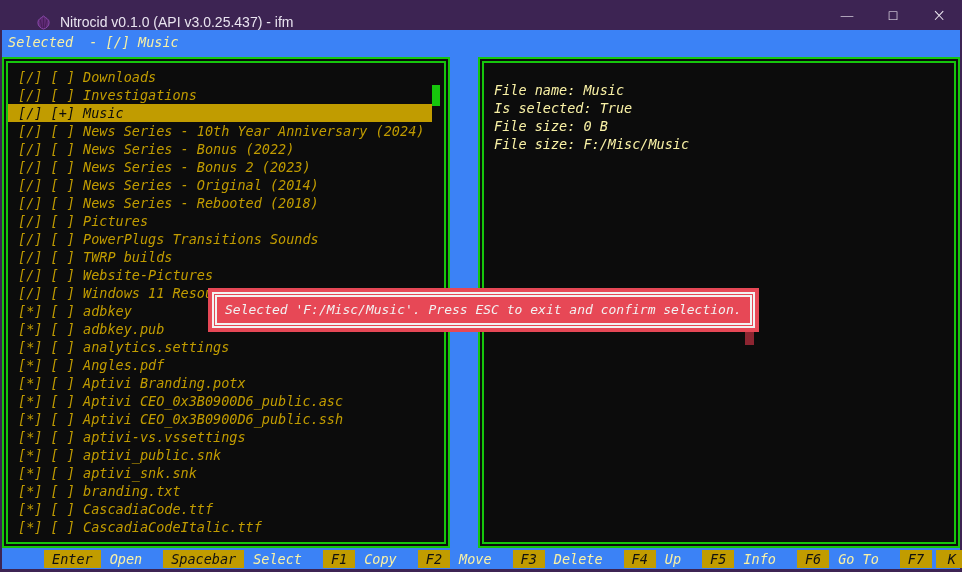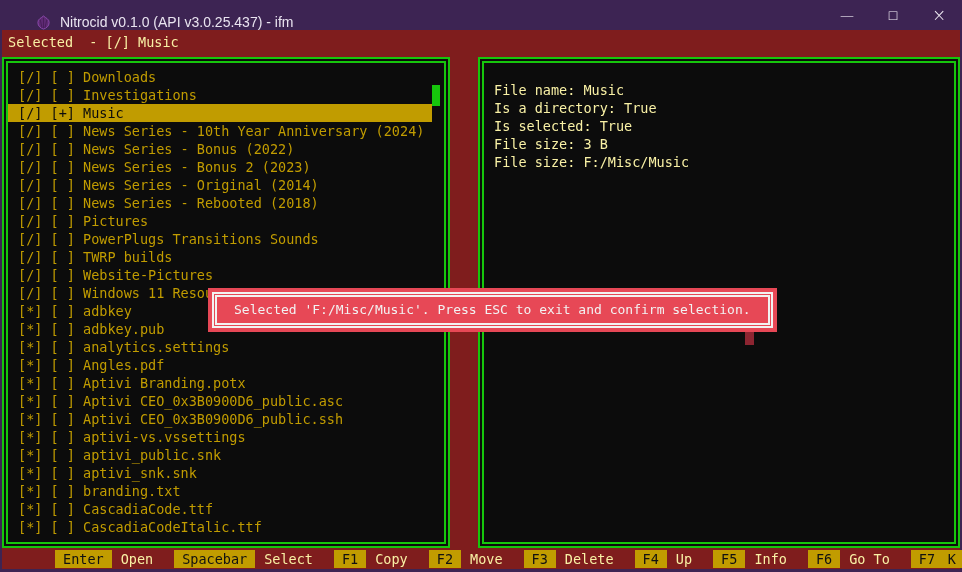--- a/index.html
+++ b/index.html
@@ -18,21 +18,21 @@
   }
   .controls { margin-left: auto; display: flex; height: 100%; }
   .ctrl {
     width: 46px; height: 100%; display: flex; align-items: center; justify-content: center;
     color: #f2eef6; font: 300 14px "DejaVu Sans", "Liberation Sans", sans-serif; cursor: default;
   }
 
   
   .frame {
     position: absolute; top: 30px; left: 0; right: 0; bottom: 0;
-    background: #7f1d1d; border: solid #3d2453; border-width: 0 2px 3px 2px;
+    background: #3b82f6; border: solid #3d2453; border-width: 0 2px 3px 2px; font-style: italic;
   }
   .header-line {
     position: absolute; top: 3px; left: 6px;
     color: #f9f1a5; font-size: 13.5px; line-height: 18px; white-space: pre;
   }
 
   
   .panel { position: absolute; border: 6px double #16c60c; background: #0c0c0c; }
   .panel.left  { left: 0;    top: 27px; width: 448px; height: 491px; padding-left: 19px; }
   .panel.right { left: 476px; top: 27px; width: 482px; height: 491px; }
@@ -58,31 +58,31 @@
   
   .dialog-shadow {
     position: absolute; left: 743px; top: 265px; width: 9px; height: 50px;
     background: #8d2531; z-index: 4;
   }
   .dialog {
     position: absolute; left: 206px; top: 258px;
     background: #e74856; padding: 4px; z-index: 5;
   }
   .dialog-inner {
-    border: 5px double #f2f2f2; padding: 5px 17px;
+    border: 5px double #f2f2f2; padding: 5px 8px;
     color: #f2f2f2; font-size: 13px; line-height: 16px; white-space: pre;
   }
 
   
   .statusbar {
     position: absolute; left: 0; right: 0; top: 520px; height: 18px;
     display: flex; font-size: 13.5px; line-height: 18px; white-space: pre;
   }
   .kb { display: flex; margin-right: 21px; }
-  .kb:first-child { margin-left: 15px; padding-left: 38px; }
+  .kb:first-child { margin-left: 4px; padding-left: 38px; }
   .kb .key { background: #c19c00; color: #111; padding: 0 8px; }
   .kb .action { color: #f9f1a5; margin-left: 9px; }
   .kb-overflow {
     position: absolute; right: -12px; top: 0; height: 18px;
     background: #c19c00; color: #111; padding: 0 16px 0 12px; z-index: 2;
   }
 </style>
 </head>
 <body>
 
@@ -102,21 +102,21 @@
 <div class="frame">
 
   <div class="header-line">Selected  - [/] Music</div>
 
   <div class="panel left">
     <div class="rows"><div class="row">[/] [ ] Downloads</div><div class="row">[/] [ ] Investigations</div><div class="row hl">[/] [+] Music</div><div class="row">[/] [ ] News Series - 10th Year Anniversary (2024)</div><div class="row">[/] [ ] News Series - Bonus (2022)</div><div class="row">[/] [ ] News Series - Bonus 2 (2023)</div><div class="row">[/] [ ] News Series - Original (2014)</div><div class="row">[/] [ ] News Series - Rebooted (2018)</div><div class="row">[/] [ ] Pictures</div><div class="row">[/] [ ] PowerPlugs Transitions Sounds</div><div class="row">[/] [ ] TWRP builds</div><div class="row">[/] [ ] Website-Pictures</div><div class="row">[/] [ ] Windows 11 Resou</div><div class="row">[*] [ ] adbkey</div><div class="row">[*] [ ] adbkey.pub</div><div class="row">[*] [ ] analytics.settings</div><div class="row">[*] [ ] Angles.pdf</div><div class="row">[*] [ ] Aptivi Branding.potx</div><div class="row">[*] [ ] Aptivi CEO_0x3B0900D6_public.asc</div><div class="row">[*] [ ] Aptivi CEO_0x3B0900D6_public.ssh</div><div class="row">[*] [ ] aptivi-vs.vssettings</div><div class="row">[*] [ ] aptivi_public.snk</div><div class="row">[*] [ ] aptivi_snk.snk</div><div class="row">[*] [ ] branding.txt</div><div class="row">[*] [ ] CascadiaCode.ttf</div><div class="row">[*] [ ] CascadiaCodeItalic.ttf</div></div>
     <div class="scrollbar-thumb"></div>
   </div>
 
   <div class="panel right">
-    <div class="info"><div>File name: Music</div><div>Is a directory: True</div><div>Is selected: True</div><div>File size: 3 B</div><div>File size: F:/Misc/Music</div></div>
+    <div class="info"><div>File name: Music</div><div>Is selected: True</div><div>File size: 0 B</div><div>File size: F:/Misc/Music</div></div>
   </div>
 
   <div class="dialog-shadow"></div>
   <div class="dialog">
     <div class="dialog-inner">Selected 'F:/Misc/Music'. Press ESC to exit and confirm selection.</div>
   </div>
 
   <div class="statusbar">
     <div class="kb"><span class="key">Enter</span><span class="action">Open</span></div><div class="kb"><span class="key">Spacebar</span><span class="action">Select</span></div><div class="kb"><span class="key">F1</span><span class="action">Copy</span></div><div class="kb"><span class="key">F2</span><span class="action">Move</span></div><div class="kb"><span class="key">F3</span><span class="action">Delete</span></div><div class="kb"><span class="key">F4</span><span class="action">Up</span></div><div class="kb"><span class="key">F5</span><span class="action">Info</span></div><div class="kb"><span class="key">F6</span><span class="action">Go To</span></div><div class="kb"><span class="key">F7</span><span class="action">Rename</span></div><div class="kb-overflow">K</div>
   </div>

